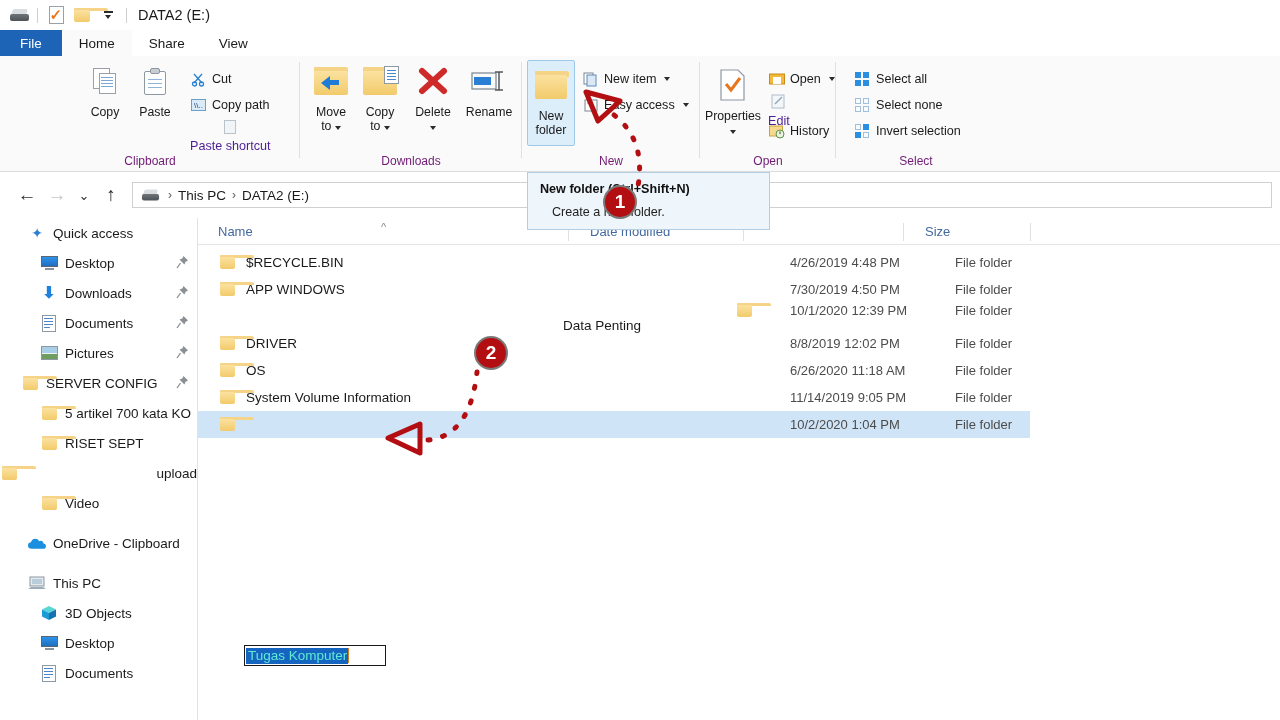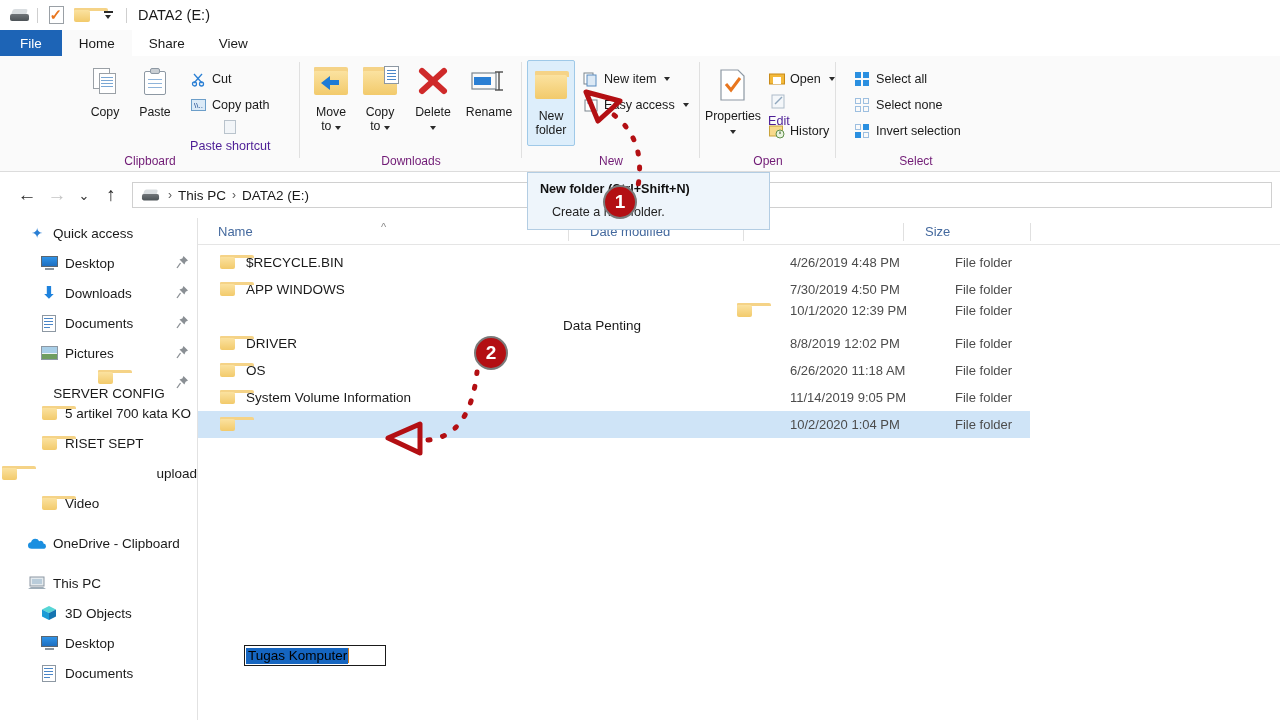--- a/index.html
+++ b/index.html
@@ -274,21 +274,21 @@
   .row .fdate { position: absolute; left: 592px; font-size: 13px; color: #4c4c4c; }
   .row .ftype { position: absolute; left: 757px; font-size: 13px; color: #4c4c4c; }
 
   .renamebox {
     position: absolute; left: 244px; top: 427px;
     width: 142px; height: 21px; background: #fff;
     border: 1px solid #1a1a1a; display: flex; align-items: center;
     z-index: 12;
   }
   .renamebox .selected-text {
-    background: #1565c0; color: #000000; font-size: 13.5px;
+    background: #1565c0; color: #5eead4; font-size: 13.5px;
     padding: 0 1px 1px 2px; margin-left: 1px;
   }
   .renamebox .caret {
     width: 1px; height: 15px; background: #d07c20; margin-left: 0px;
   }
 
   
   #tooltip {
     position: absolute; left: 527px; top: 172px; width: 243px; height: 58px;
     background: #eef5fb; border: 1px solid #b3cde3; z-index: 20;
@@ -724,21 +724,21 @@
           </span>
         </span>
         <span class="ntxt">Pictures</span>
         <span class="pin"><svg width="13" height="15" viewBox="0 0 13 15">
             <g fill="#8a8f94">
               <path d="M7.5 1 L12 5.5 L9.6 6.7 L8.4 9.5 L3.5 4.6 L6.3 3.4 Z"></path>
             </g>
             <line x1="4.5" y1="8" x2="1" y2="13" stroke="#8a8f94" stroke-width="1.3"></line>
           </svg></span>
       </div>
-      <div class="nav-item" style="padding-left: 21px; flex-direction: column;">
+      <div class="nav-item" style="padding-left: 21px;">
         <span class="nico">
           <span class="fld" style="width:15px;height:14px;">
             <span class="tab"></span>
             <span class="bdy"></span>
           </span>
         </span>
         <span class="ntxt">SERVER CONFIG</span>
         <span class="pin"><svg width="13" height="15" viewBox="0 0 13 15">
             <g fill="#8a8f94">
               <path d="M7.5 1 L12 5.5 L9.6 6.7 L8.4 9.5 L3.5 4.6 L6.3 3.4 Z"></path>

